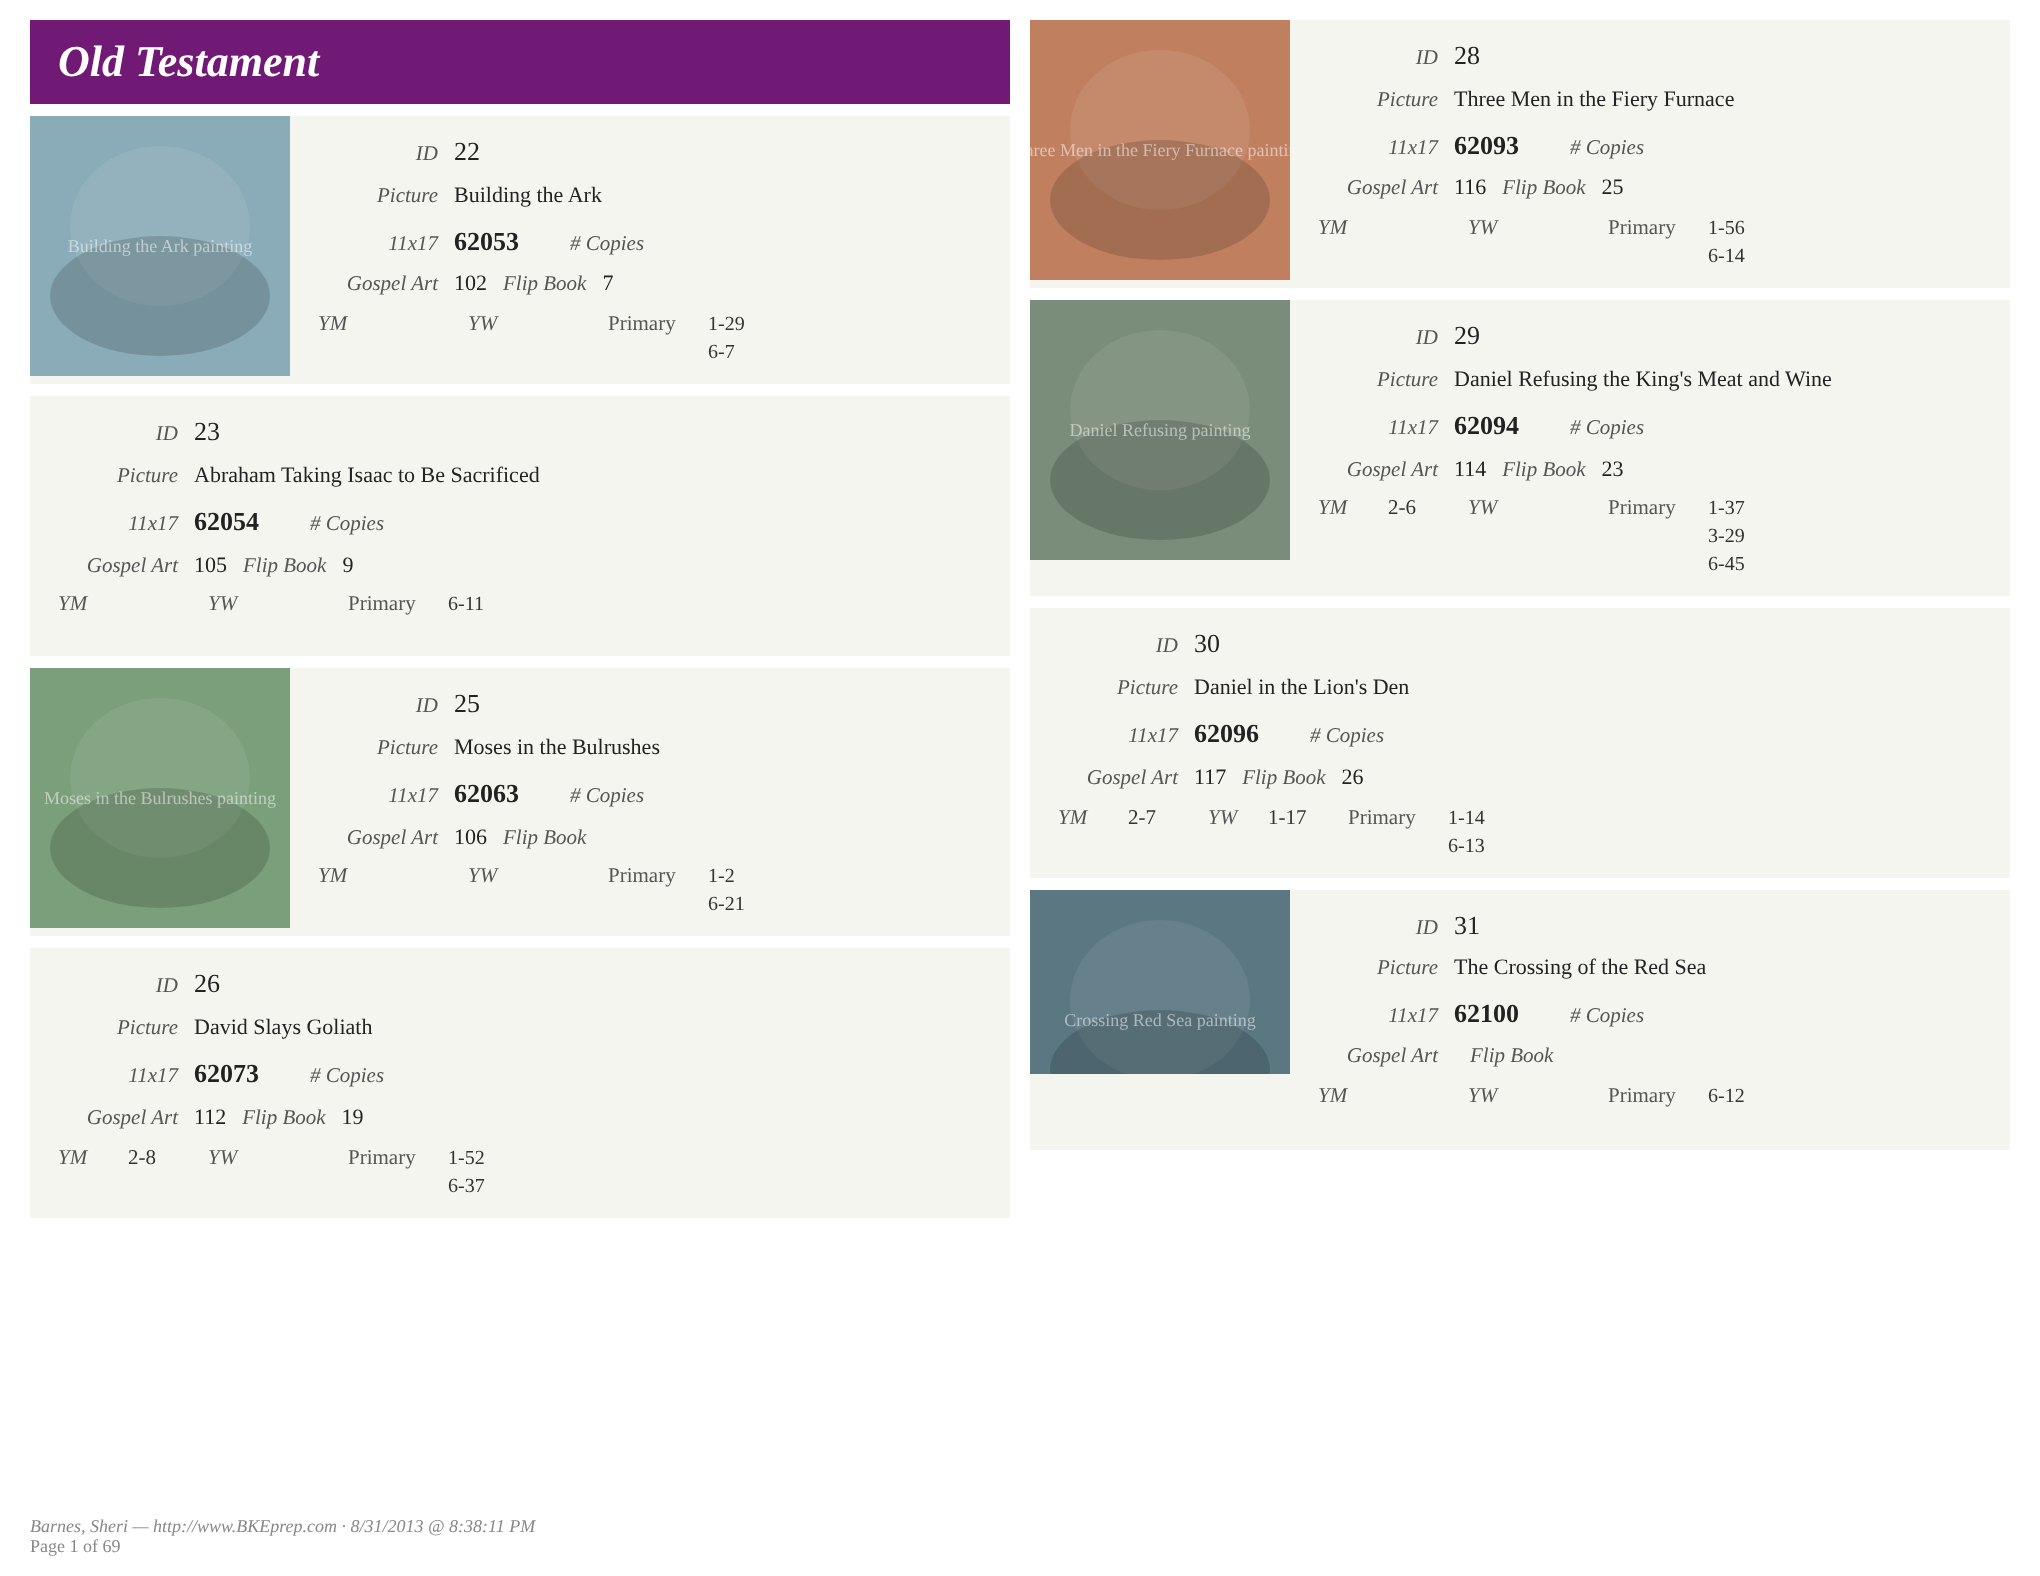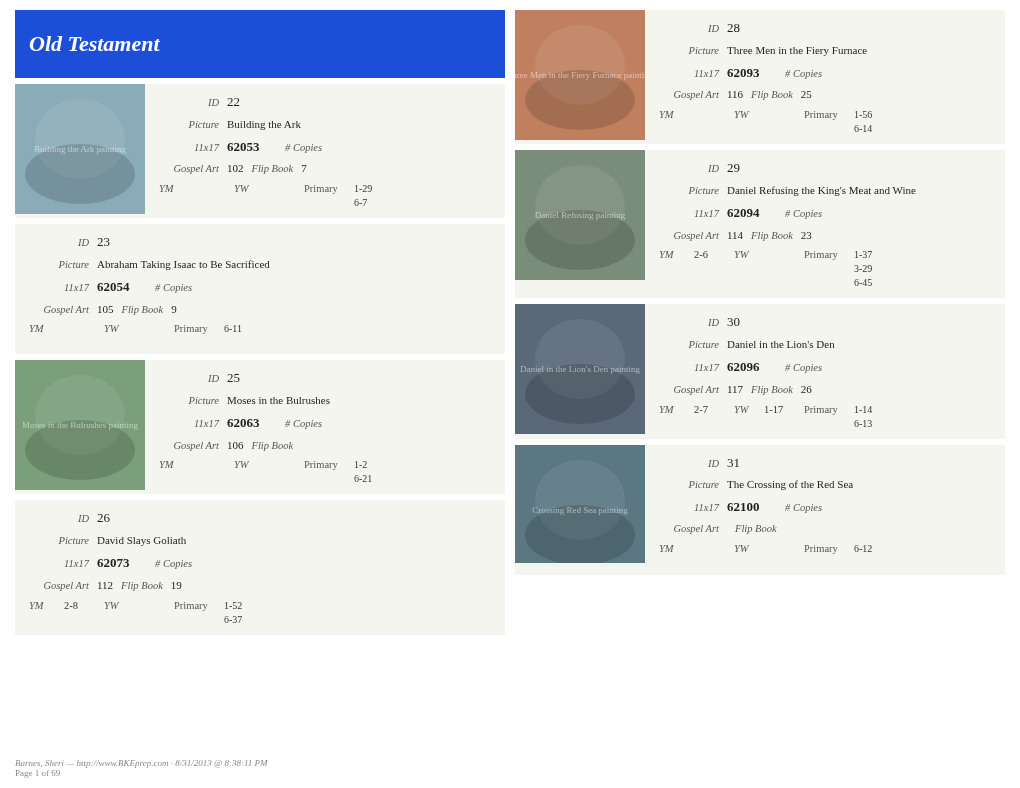--- a/index.html
+++ b/index.html
@@ -21,22 +21,22 @@
       gap: 10px;
     }
 
     
     .left-column {
       width: 490px;
       flex-shrink: 0;
     }
 
     .section-header {
-      background: #1d4ed8;
-      padding: 21px 14px;
+      background: #701a75;
+      padding: 8px 14px;
       margin-bottom: 6px;
     }
     .section-header h1 {
       font-size: 22px;
       font-style: italic;
       font-weight: bold;
       color: #fff;
       font-family: Georgia, serif;
     }
 
@@ -372,26 +372,20 @@
               <span class="ym-label"><em>YM</em></span>
     <span class="ym-val">2-6</span>
     <span class="yw-label"><em>YW</em></span>
     <span class="yw-val"></span>
     <span class="primary-label">Primary</span>
     <span class="primary-vals">1-37<br>3-29<br>6-45</span>
             </div>
           </div>
         </div>
         <div class="right-card">
-          <div style="width: 130px; height: 130px; background: rgb(90, 104, 120); overflow: hidden; flex-shrink: 0;"><svg width="130" height="130" viewBox="0 0 130 130" xmlns="http://www.w3.org/2000/svg">
-    <rect width="130" height="130" fill="#5a6878" opacity="0.9"></rect>
-    <ellipse cx="65" cy="55" rx="45" ry="40" fill="rgba(255,255,255,0.08)"></ellipse>
-    <ellipse cx="65" cy="90" rx="55" ry="30" fill="rgba(0,0,0,0.15)"></ellipse>
-    <text x="65" y="68" text-anchor="middle" font-size="9" fill="rgba(255,255,255,0.5)" font-family="serif">Daniel in the Lion's Den painting</text>
-  </svg></div>
           <div class="card-info">
             <div class="info-row">
               <span class="label"><em>ID</em></span>
     <span class="value value-large">30</span>
             </div>
             <div class="info-row">
               <span class="label"><em>Picture</em></span>
     <span class="value">Daniel in the Lion's Den</span>
             </div>
             <div class="info-row">
@@ -409,21 +403,21 @@
               <span class="ym-label"><em>YM</em></span>
     <span class="ym-val">2-7</span>
     <span class="yw-label"><em>YW</em></span>
     <span class="yw-val">1-17</span>
     <span class="primary-label">Primary</span>
     <span class="primary-vals">1-14<br>6-13</span>
             </div>
           </div>
         </div>
         <div class="right-card">
-          <div style="width: 130px; height: 118px; background: #eab308; overflow: hidden; flex-shrink: 0;"><svg width="130" height="130" viewBox="0 0 130 130" xmlns="http://www.w3.org/2000/svg">
+          <div style="width: 130px; height: 92px; background: #eab308; overflow: hidden; flex-shrink: 0;"><svg width="130" height="130" viewBox="0 0 130 130" xmlns="http://www.w3.org/2000/svg">
     <rect width="130" height="130" fill="#4a7090" opacity="0.9"></rect>
     <ellipse cx="65" cy="55" rx="45" ry="40" fill="rgba(255,255,255,0.08)"></ellipse>
     <ellipse cx="65" cy="90" rx="55" ry="30" fill="rgba(0,0,0,0.15)"></ellipse>
     <text x="65" y="68" text-anchor="middle" font-size="9" fill="rgba(255,255,255,0.5)" font-family="serif">Crossing Red Sea painting</text>
   </svg></div>
           <div class="card-info">
             <div class="info-row">
               <span class="label"><em>ID</em></span>
     <span class="value value-large">31</span>
             </div>

